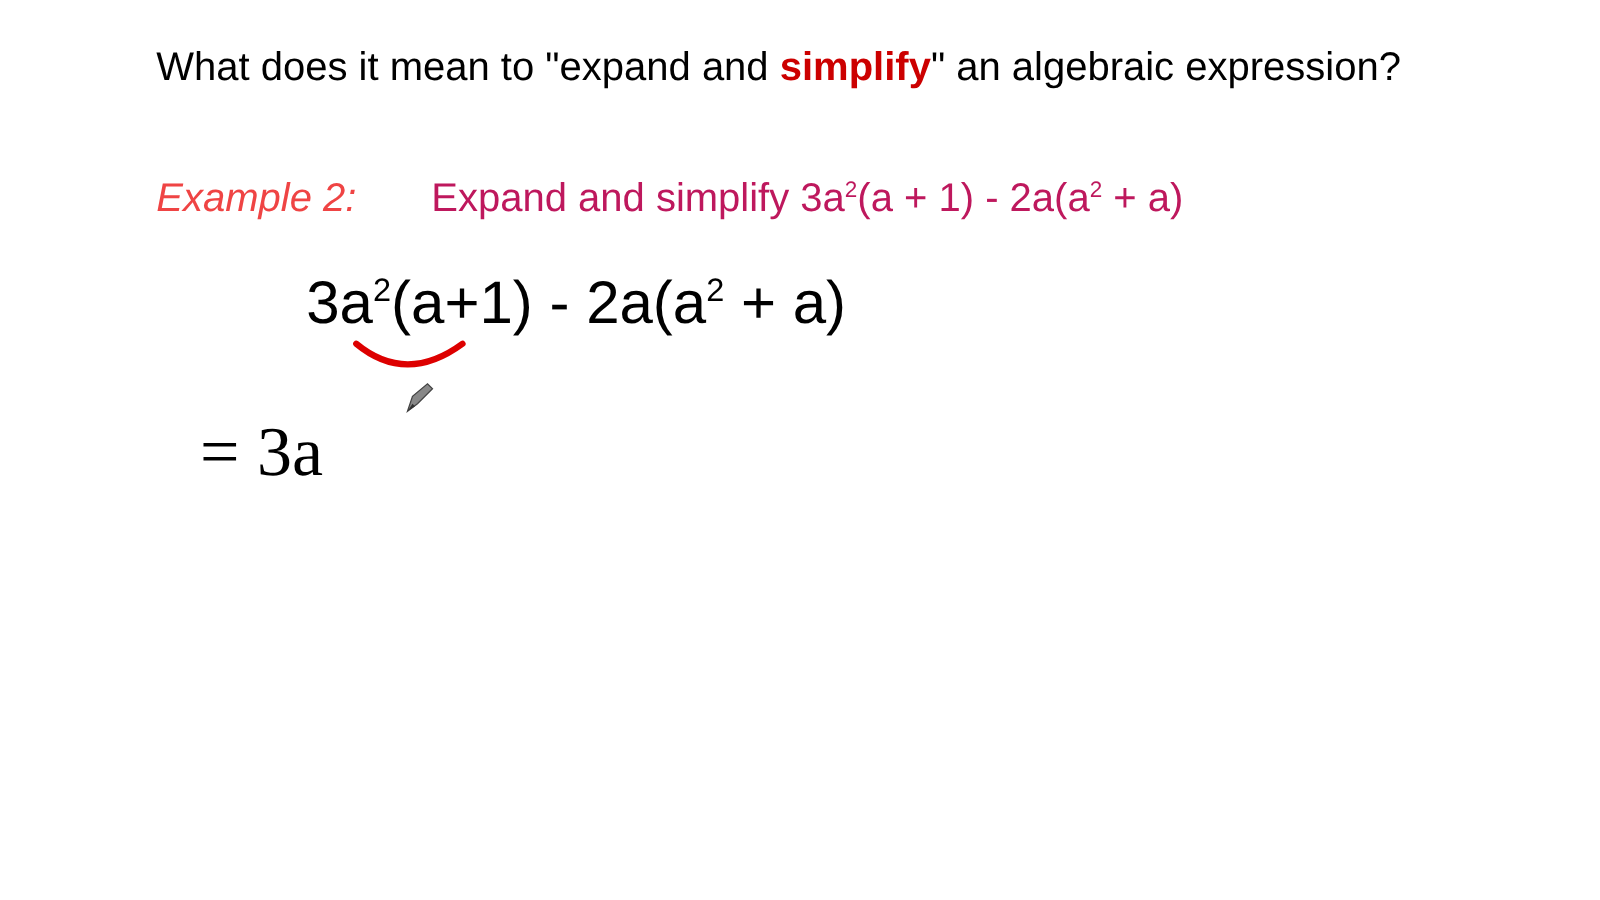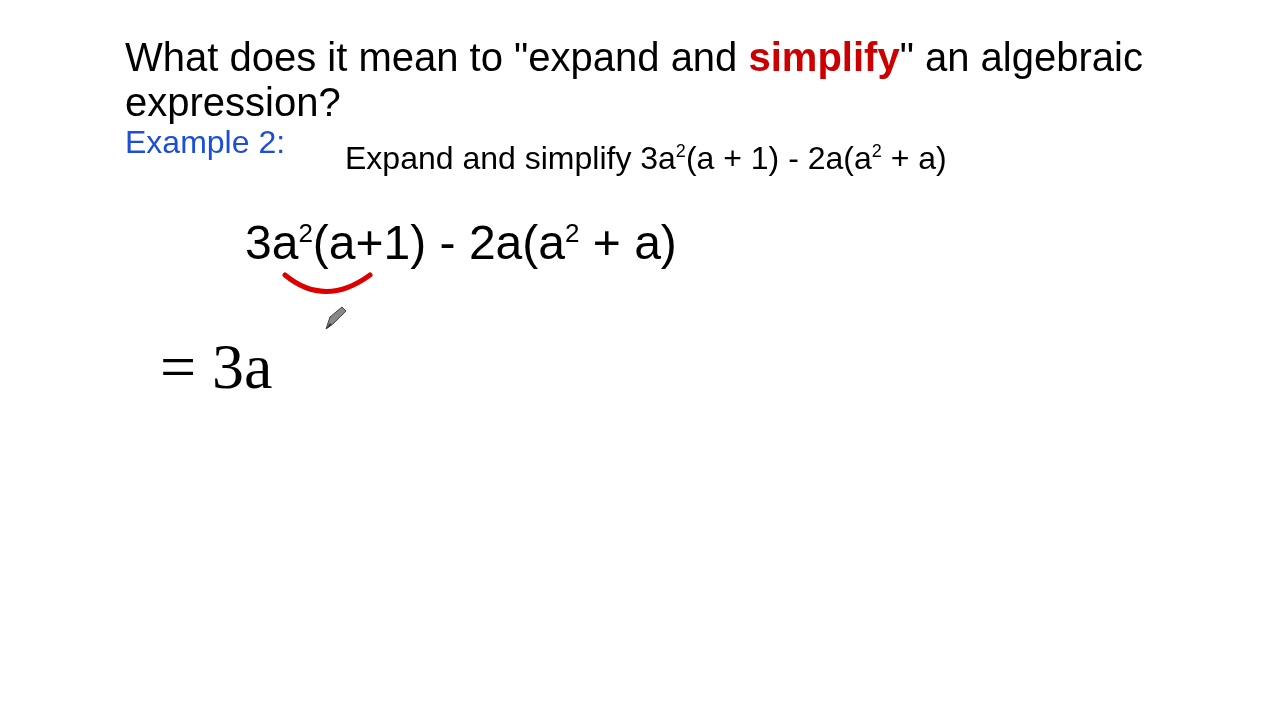--- a/index.html
+++ b/index.html
@@ -12,40 +12,41 @@
       height: 720px;
       background: #ffffff;
       font-family: Arial, sans-serif;
       position: relative;
       overflow: hidden;
     }
     .title {
       position: absolute;
       top: 35px;
       left: 125px;
-      font-size: 40px;
+      font-size: 32px;
       color: #000;
     }
     .title .highlight {
       color: #cc0000;
       font-weight: bold;
     }
     .example-label {
       position: absolute;
-      top: 124px;
+      top: 140px;
       left: 125px;
       font-size: 32px;
-      color: #1d4ed8;
+      color: #ef4444;
+      font-style: italic;
     }
     .example-text {
       position: absolute;
       top: 140px;
       left: 345px;
       font-size: 32px;
-      color: #000000;
+      color: #be185d;
     }
     .example-text sup {
       font-size: 18px;
       vertical-align: super;
     }
     .handwritten-expr {
       position: absolute;
       top: 215px;
       left: 245px;
       font-family: Liberation Sans, sans-serif;
@@ -60,21 +61,21 @@
     .arc {
       position: absolute;
       top: 270px;
       left: 280px;
     }
     .handwritten-result {
       position: absolute;
       top: 330px;
       left: 160px;
       font-family: 'Comic Sans MS', cursive;
-      font-size: 64px;
+      font-size: 56px;
       color: #000;
     }
     .pen-cursor {
       position: absolute;
       top: 305px;
       left: 322px;
     }
   </style>
 </head>
 <body>

